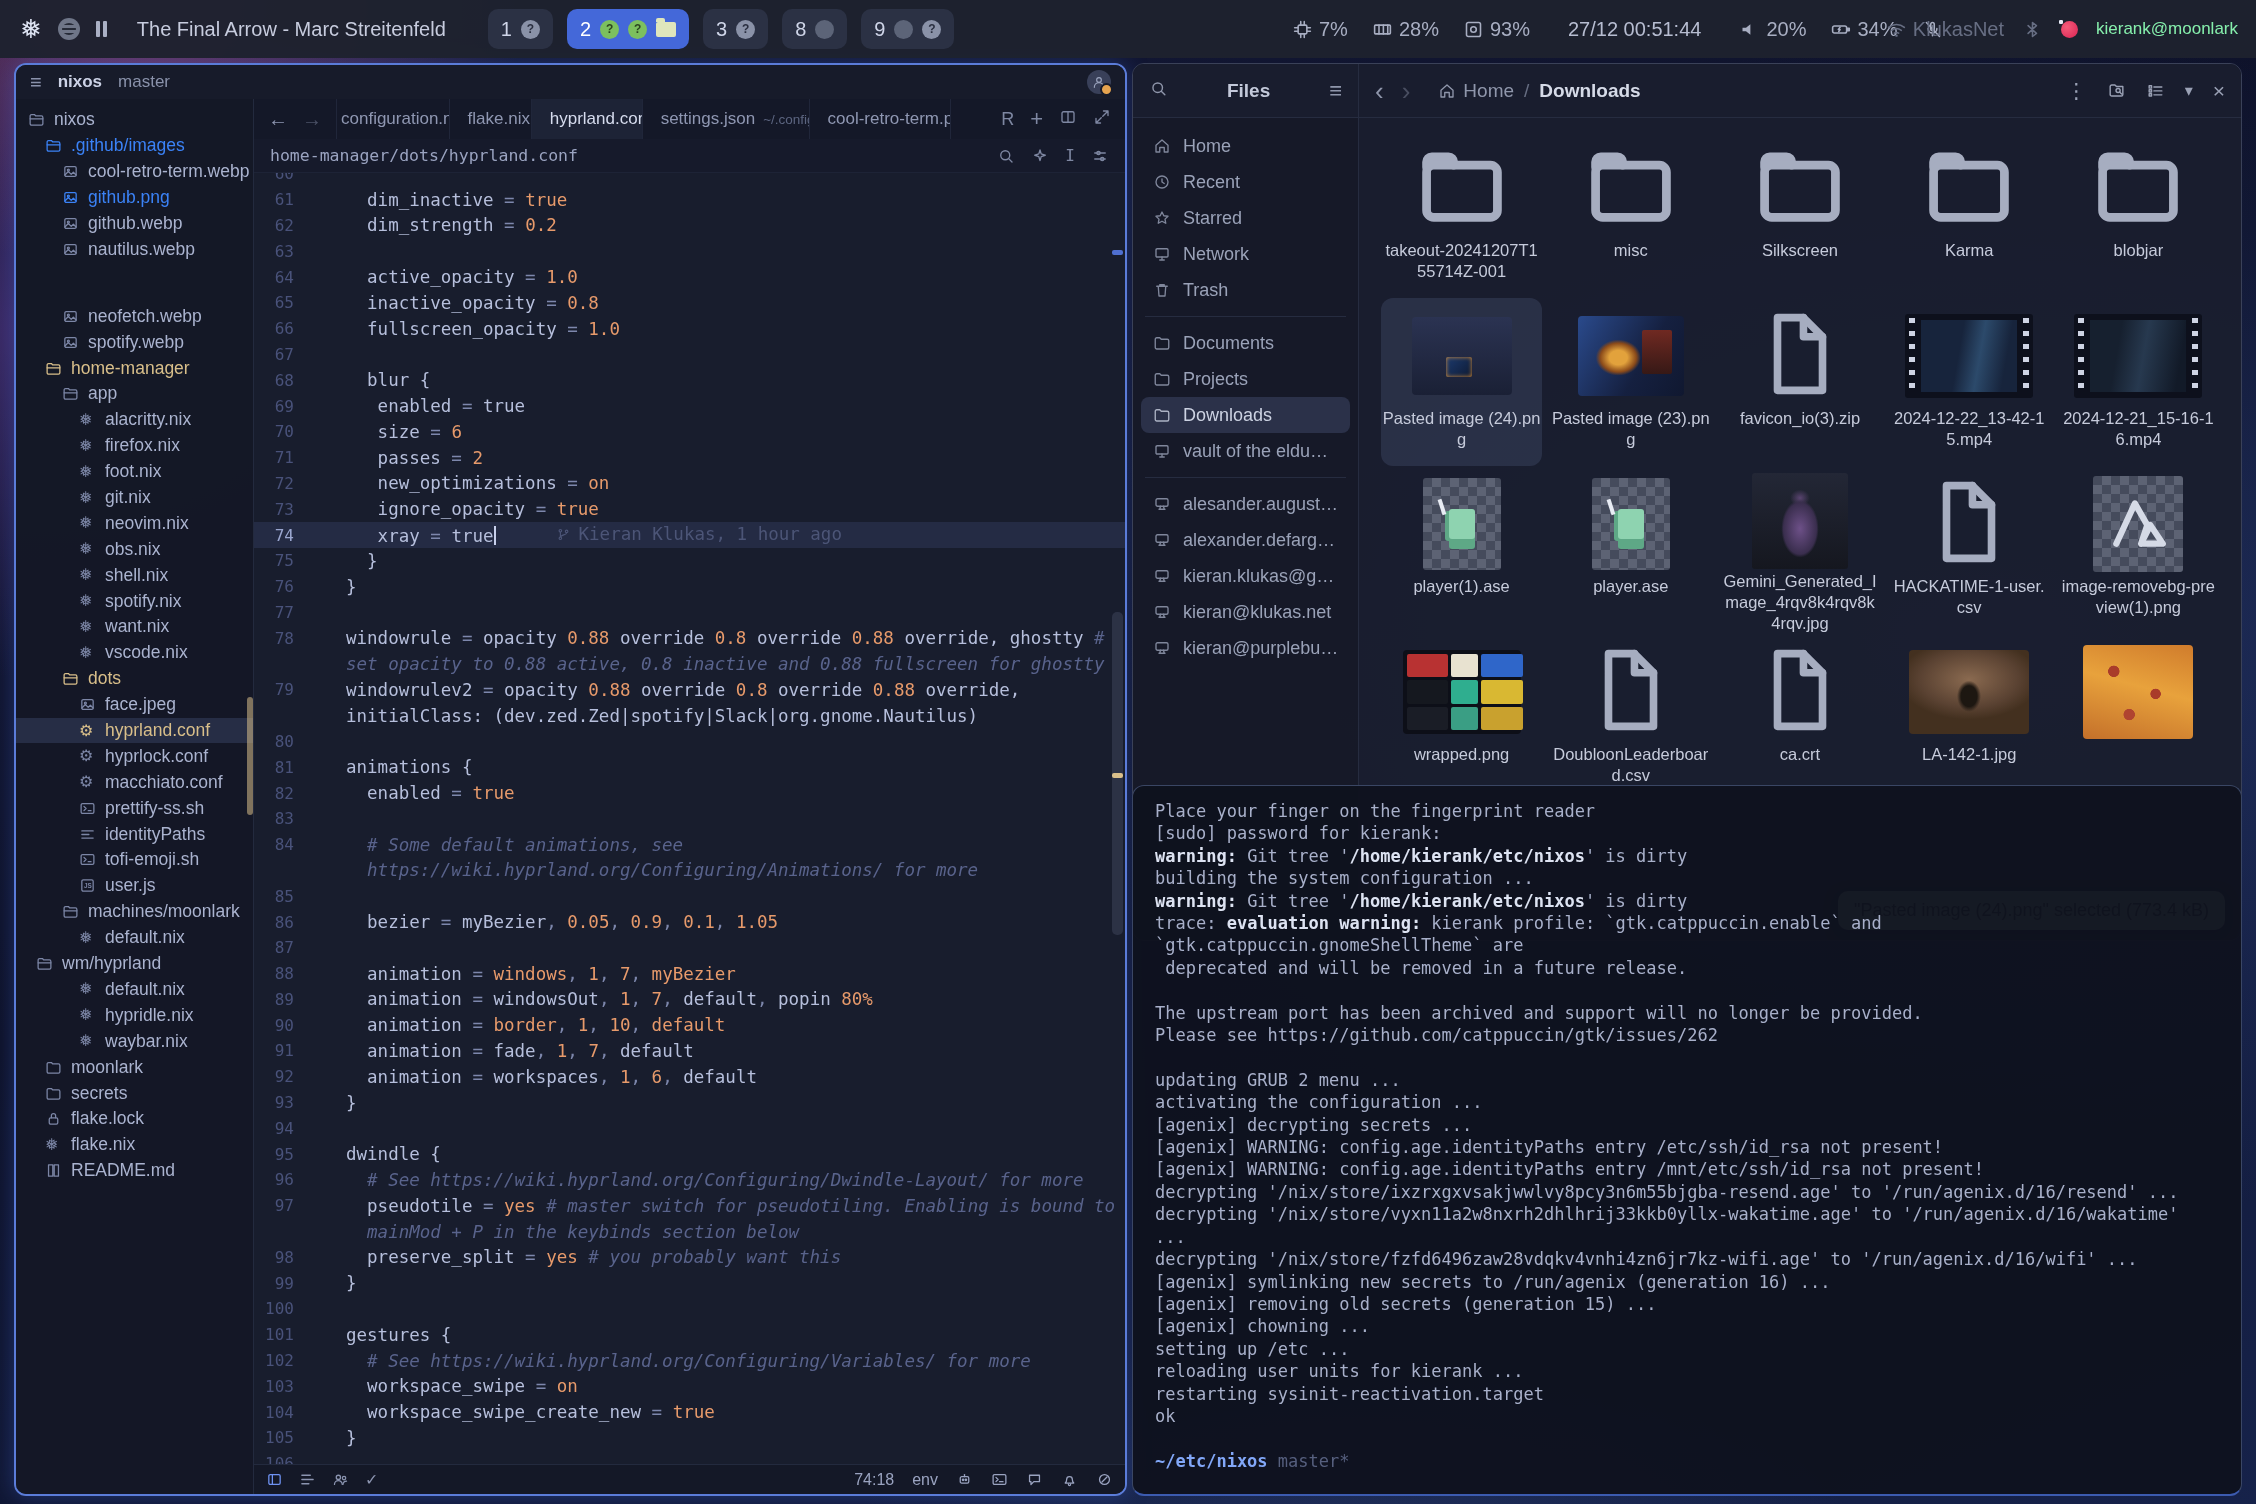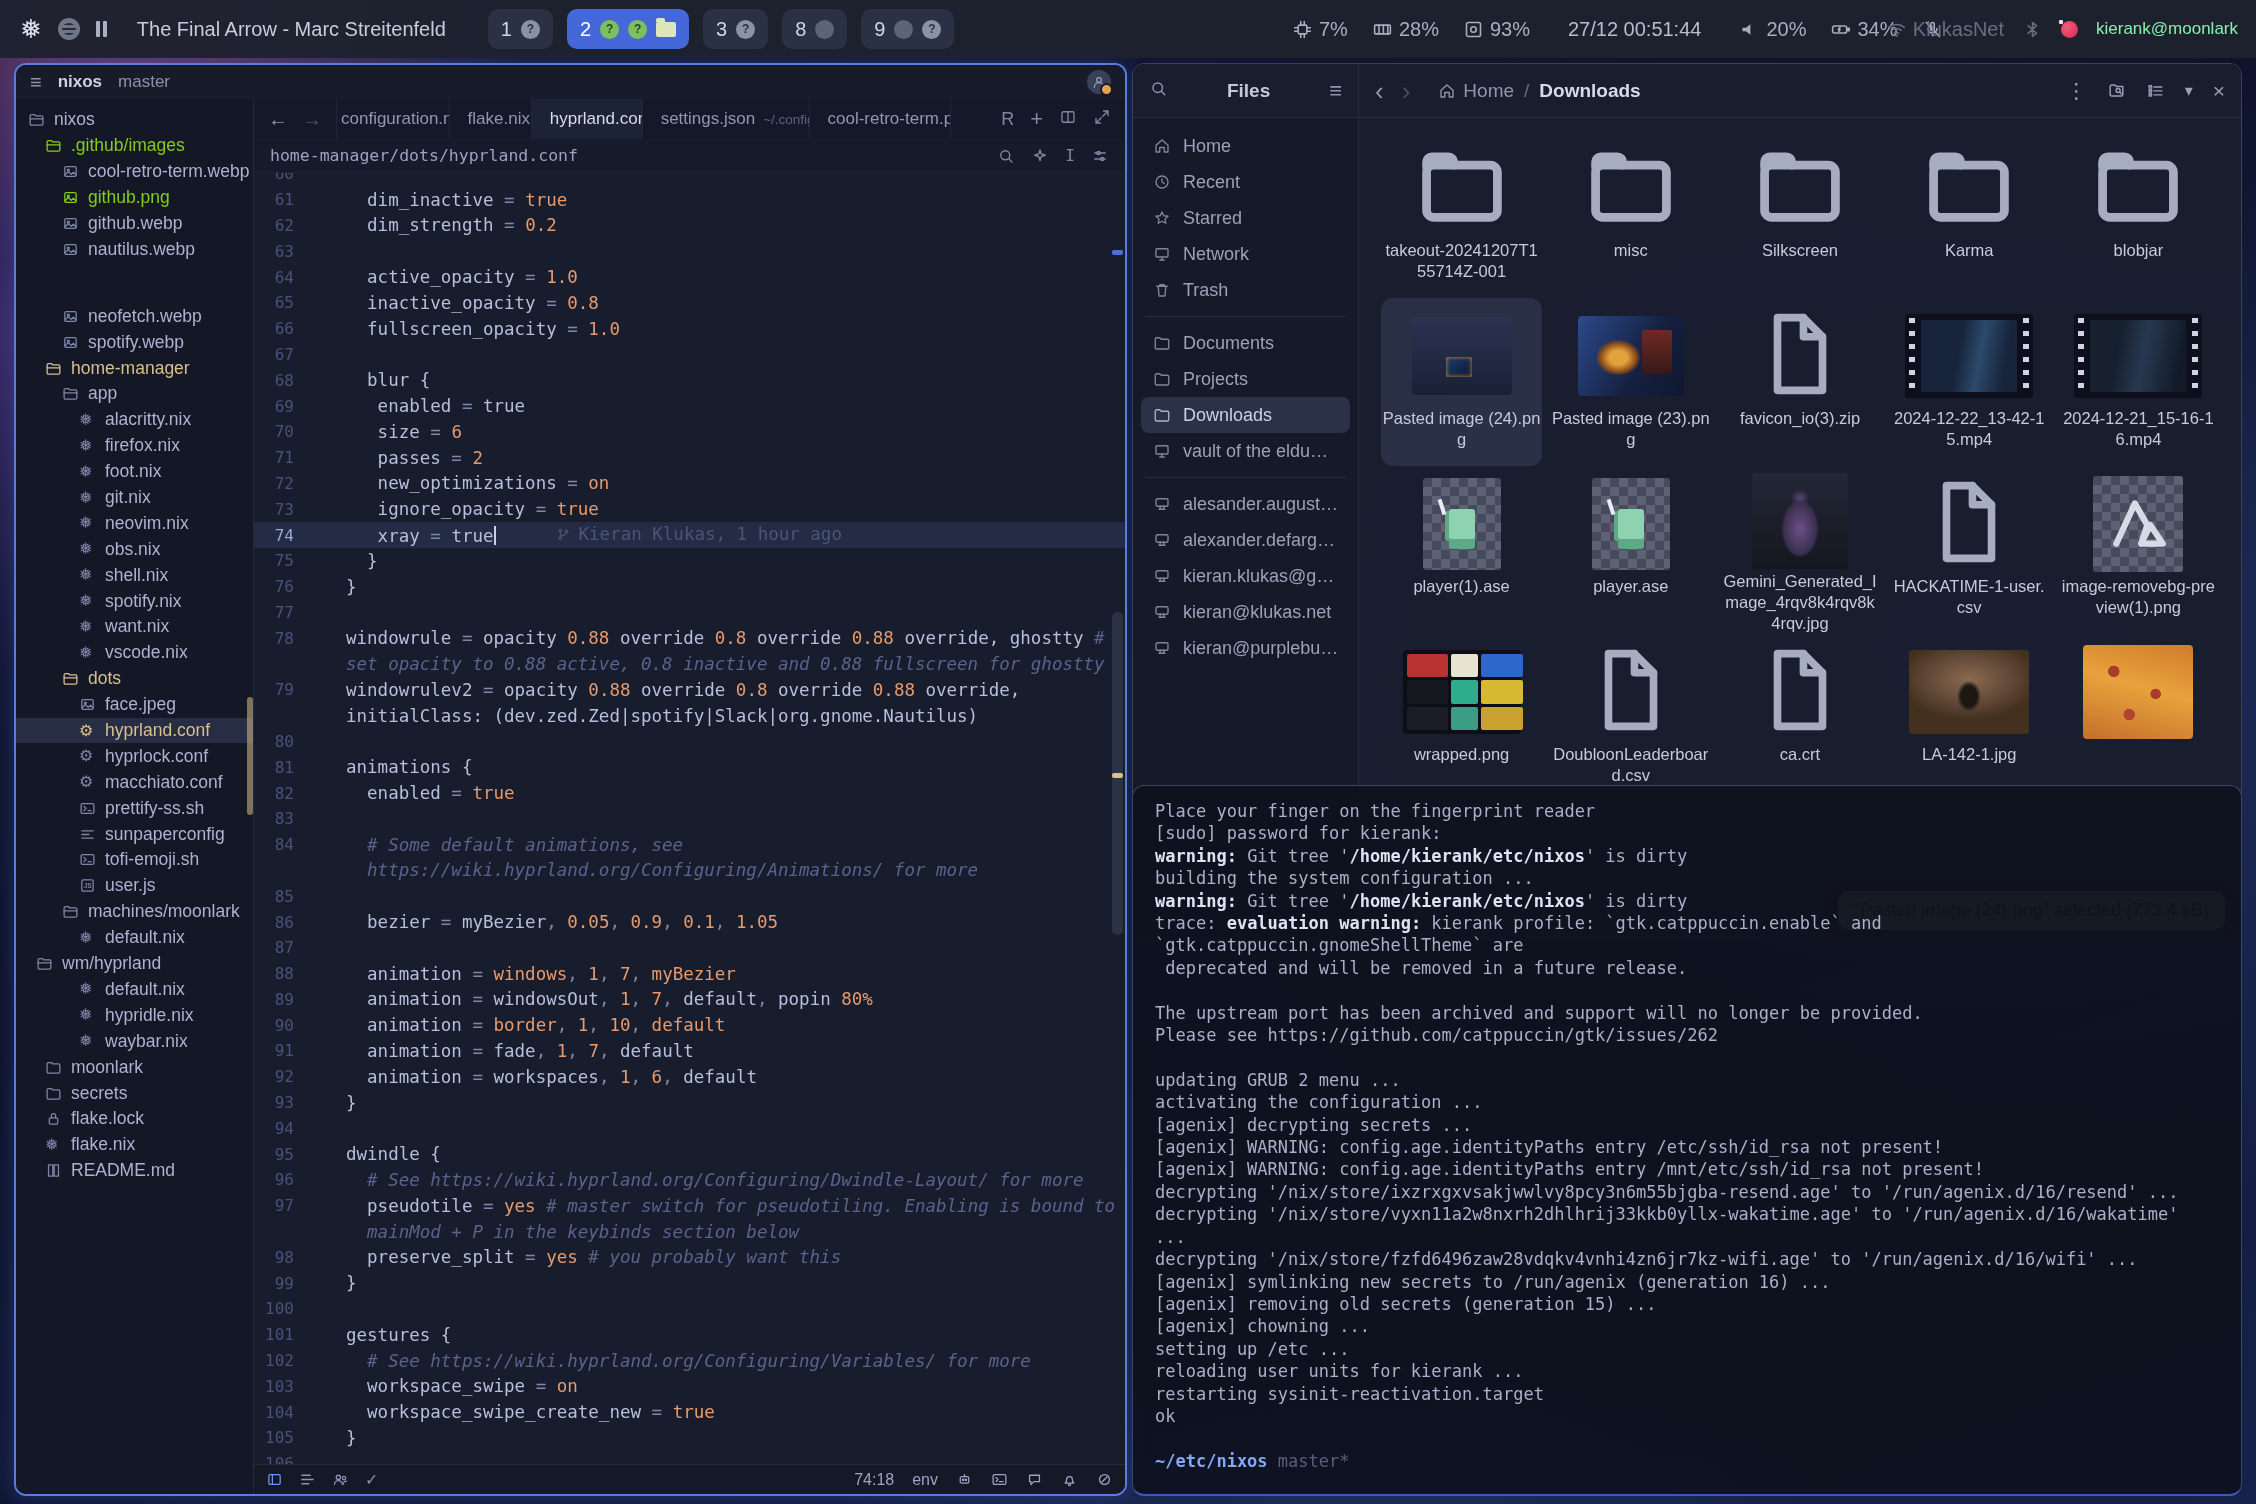--- a/index.html
+++ b/index.html
@@ -72,21 +72,21 @@
   .avatar svg{ width:16px; height:16px; position:absolute; left:4px; top:4px;}
   .avatar::after{ content:""; position:absolute; right:-2px; bottom:-2px; width:9px; height:9px;
      border-radius:50%; background:#e5a34f; border:2px solid #171b2a;}
   .zed-main { flex:1; display:flex; min-height:0; }
   .zpanel { width:238px; flex:none; background:rgba(20,24,38,.85); border-right:1px solid #232a3e;
      padding-top:8px; font-size:17.5px; position:relative; overflow:hidden;}
   .trow { height:25.9px; display:flex; align-items:center; gap:8px; color:#aab3cf; padding-right:6px; white-space:nowrap;}
   .trow.selected { background:#262d45; }
   .trow .ticn { width:18px; flex:none; color:#7c86a6; display:inline-flex; }
   .trow .ticn svg { width:17px; height:17px; }
-  .trow.green, .trow.green .ticn { color:#84cc16; }
+  .trow.green, .trow.green .ticn { color:#3b82f6; }
   .trow.gold, .trow.gold .ticn { color:#d9bf8a; }
   .panelmark { position:absolute; right:0; top:598px; width:6px; height:118px; background:rgba(217,191,138,.55); border-radius:3px;}
 
   .zed-editor { flex:1; display:flex; flex-direction:column; min-width:0; }
   .tabs { height:40px; background:#141828; display:flex; align-items:stretch; flex:none; font-size:17px; color:#8f97b2;}
   .tabnav { display:flex; align-items:center; gap:14px; padding:0 14px; border-right:1px solid #20263a; font-size:20px;}
   .tabnav .fwd { opacity:.45; }
   .tab { display:flex; align-items:center; gap:8px; padding:0 18px; border-right:1px solid #20263a; white-space:nowrap; overflow:hidden;}
   .tab.first { max-width:128px; padding-left:4px;}
   .tab.active { background:#1d2336; color:#d6dcee; }
@@ -532,21 +532,21 @@
               </svg>
             </span>
             <span>prettify-ss.sh</span>
           </div>
           <div class="trow" style="padding-left: 63px;">
             <span class="ticn">
               <svg viewBox="0 0 24 24">
                 <path d="M4 7h16M4 12h10M4 17h16"></path>
               </svg>
             </span>
-            <span>sunpaperconfig</span>
+            <span>identityPaths</span>
           </div>
           <div class="trow" style="padding-left: 63px;">
             <span class="ticn">
               <svg viewBox="0 0 24 24">
                 <rect x="3" y="5" width="18" height="14" rx="2"></rect>
                 <path d="M7 9l3 3-3 3M13 15h4"></path>
               </svg>
             </span>
             <span>tofi-emoji.sh</span>
           </div>

